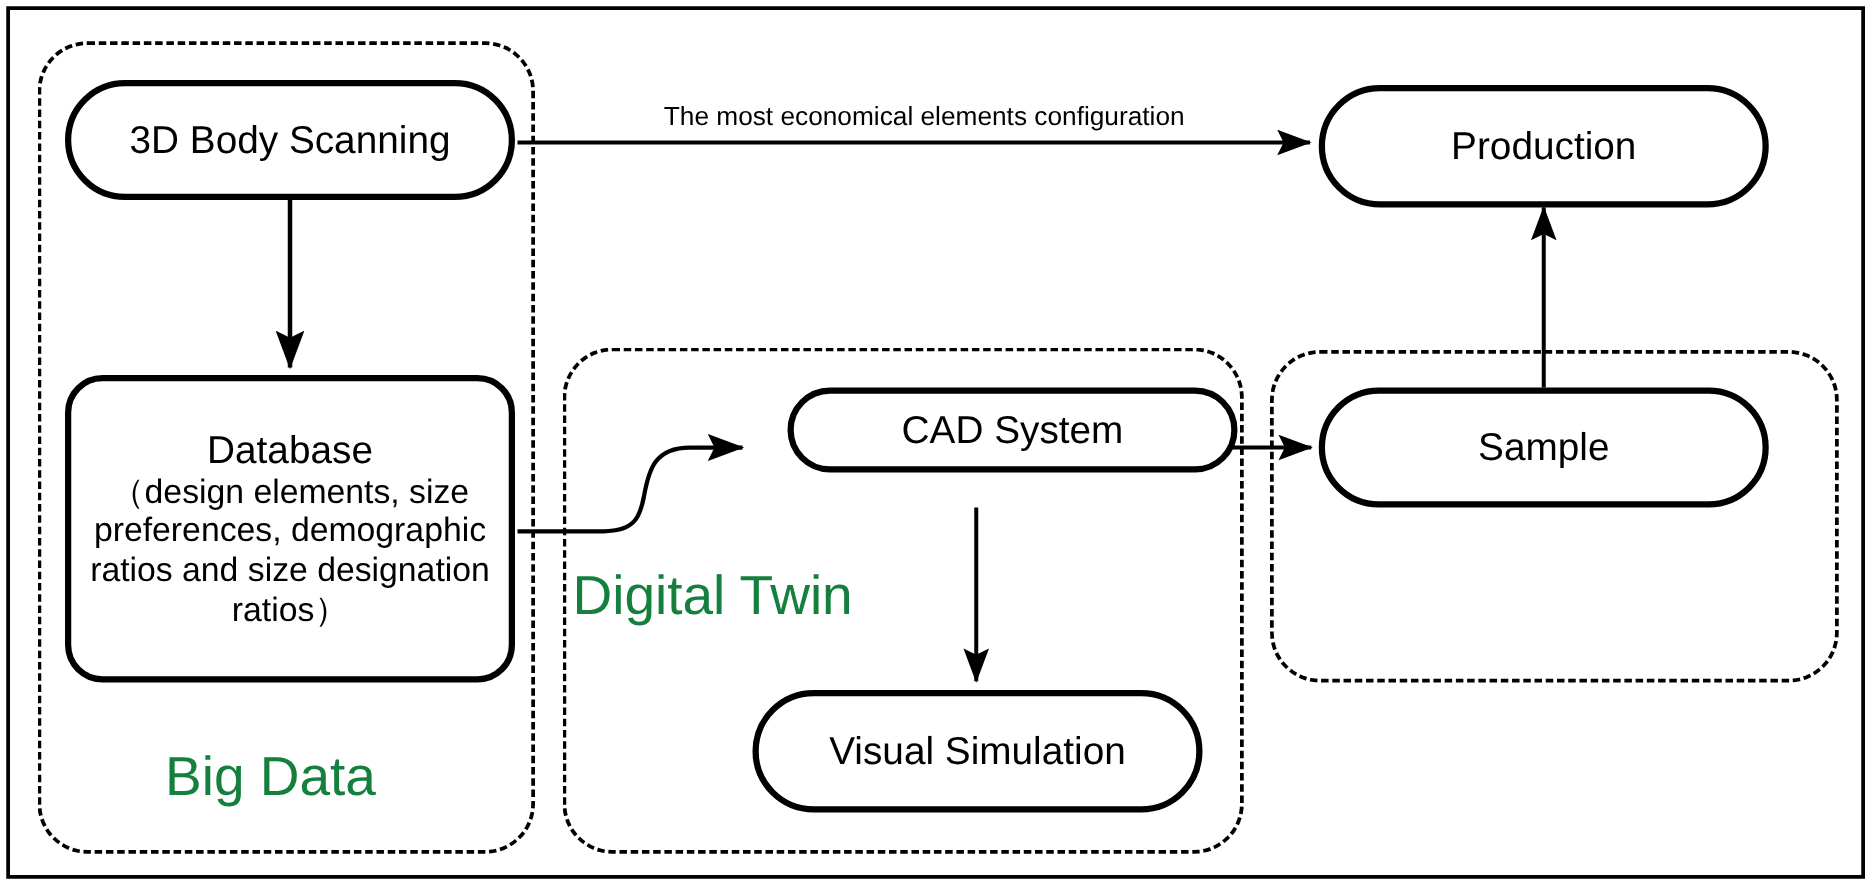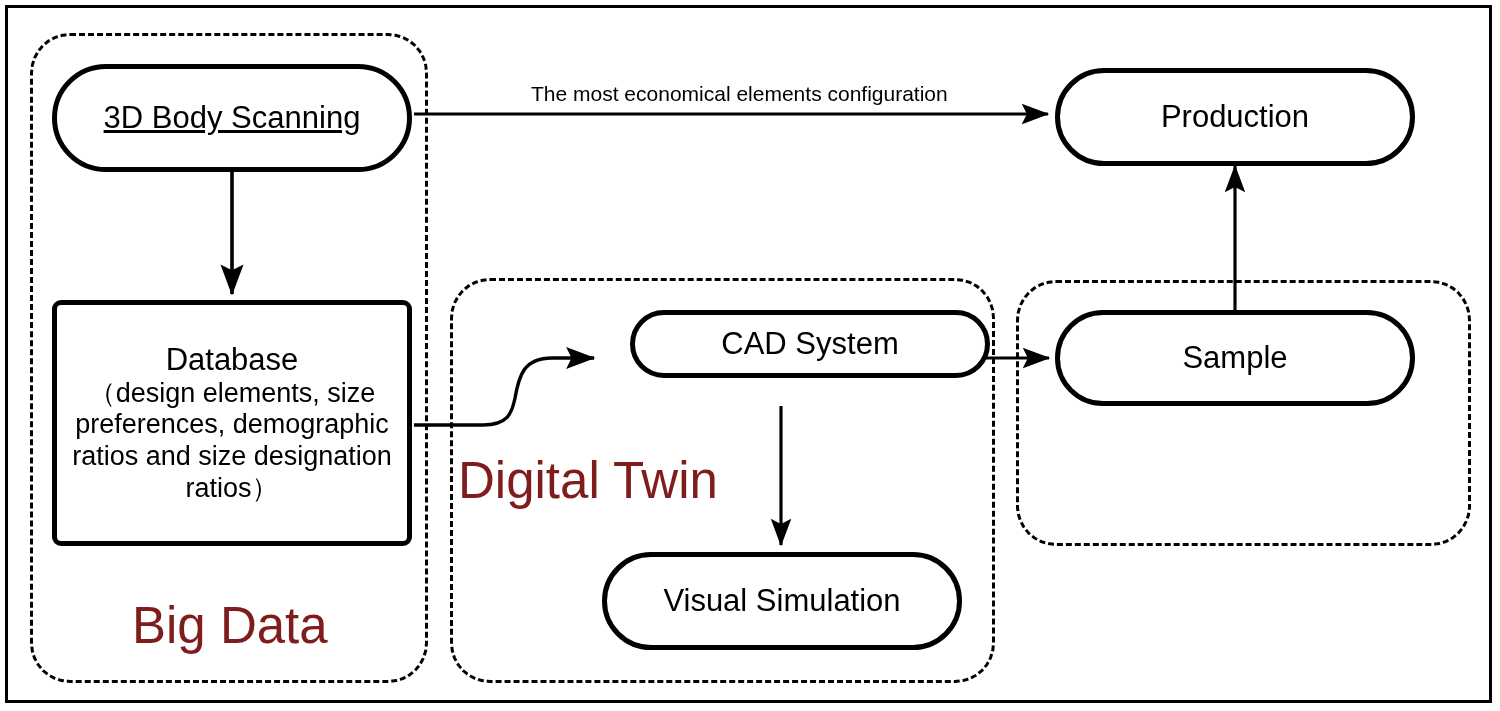--- a/index.html
+++ b/index.html
@@ -30,39 +30,39 @@
   
   .group {
     position: absolute;
     border: 3px dashed #000000;
     border-radius: 40px;
     box-sizing: border-box;
     background: transparent;
   }
   .group-label {
     position: absolute;
-    font-size: 51px;
-    color: #7f1d1d;
+    font-size: 44px;
+    color: #15803d;
     line-height: 1;
     white-space: nowrap;
   }
   
   .node {
     position: absolute;
     border: 5px solid #000000;
     background: #ffffff;
     box-sizing: border-box;
     display: flex;
     align-items: center;
     justify-content: center;
     text-align: center;
     color: #000000;
   }
   .node-pill { border-radius: 999px; }
-  .node-rounded { border-radius: 9px; }
+  .node-rounded { border-radius: 30px; }
   .node-label {
     font-size: 31px;
     line-height: 1.12;
     padding: 0 12px;
   }
   .node-title {
     font-size: 31px;
     display: block;
   }
   .node-sub {
@@ -129,21 +129,21 @@
       <line x1="962" y1="358" x2="1049" y2="358" stroke="#000000" stroke-width="3.2" marker-end="url(#arrowhead)"></line>
     </g>
 
     <g>
       <line x1="1235" y1="310" x2="1235" y2="166" stroke="#000000" stroke-width="3.2" marker-end="url(#arrowhead)"></line>
     </g>
   </svg>
 
   <div class="edge-label" style="left:527px; top:82px;">The most economical elements configuration</div>
 
-  <div class="node node-pill" style="left:52px; top:64px; width:360px; height:108px;text-decoration:underline;">
+  <div class="node node-pill" style="left:52px; top:64px; width:360px; height:96px;">
     <span class="node-label">3D Body Scanning</span>
   </div>
 
   <div class="node node-rounded" style="left:52px; top:300px; width:360px; height:246px; flex-direction:column;">
     <span class="node-title">Database</span>
     <span class="node-sub" style="padding:0 10px; line-height:1.17;">（design elements, size preferences, demographic ratios and size designation ratios）</span>
   </div>
 
   <div class="node node-pill" style="left:630px; top:310px; width:360px; height:68px;">
     <span class="node-label">CAD System</span>

